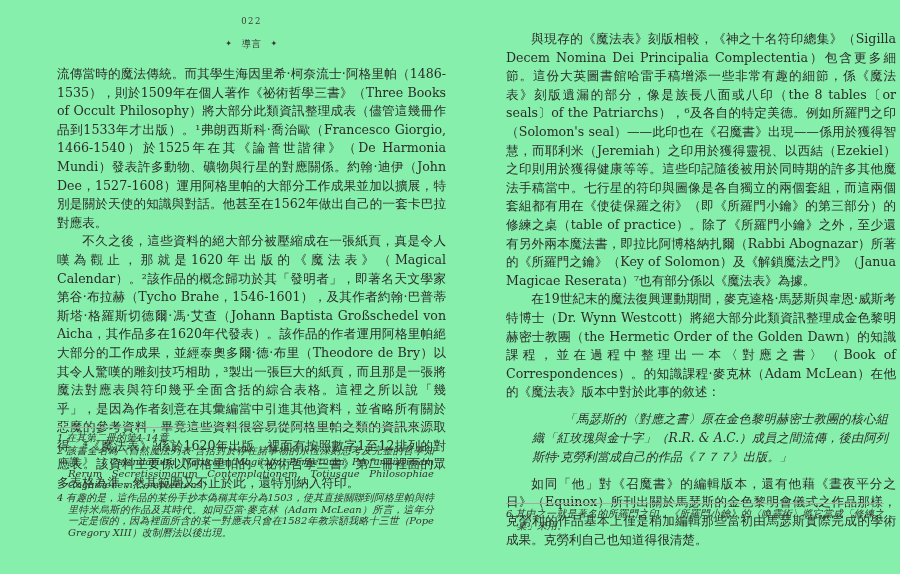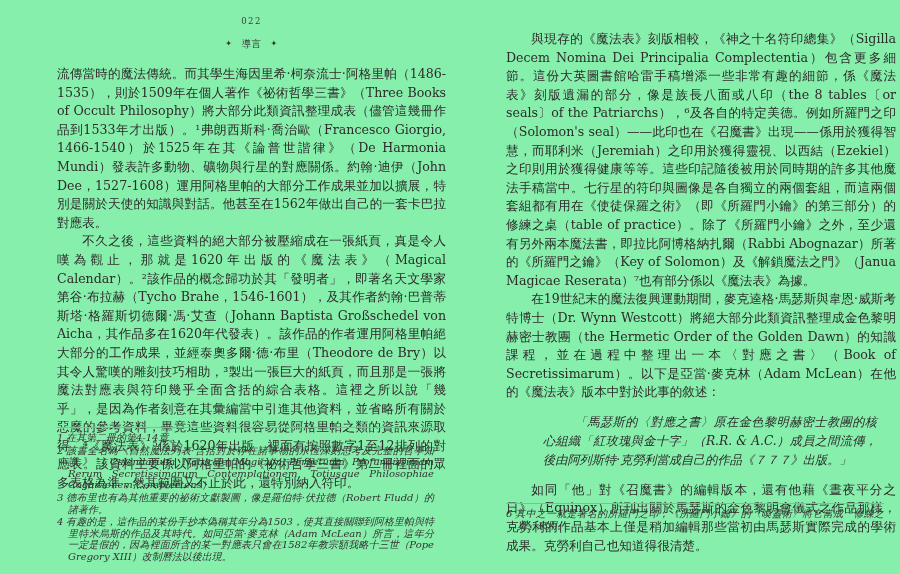--- a/index.html
+++ b/index.html
@@ -33,21 +33,21 @@
   }
   .body-text p { margin:0; }
   .body-text p.indent { text-indent:2em; }
 
   .quote {
     margin:8px 8px 8px 26px;
     font-size:12.2px; line-height:19px;
     font-style:italic;
     text-align:justify;
   }
-  .quote p { margin:11px; text-indent:2.6em; }
+  .quote p { margin:0; text-indent:2.6em; }
 
   .footnotes {
     position:absolute; left:0; right:12px;
     border-top:0.5px solid #a9a7a3;
     padding-top:4px;
     font-size:10px; line-height:11.6px;
     font-style:italic; color:#343230;
     text-align:justify;
   }
   .page-left  .footnotes { top:411px; }
@@ -67,30 +67,29 @@
     </div>
 
     <div class="body-text">
       <p>流傳當時的魔法傳統。而其學生海因里希·柯奈流士·阿格里帕（1486-1535），則於1509年在個人著作《祕術哲學三書》（Three Books of Occult Philosophy）將大部分此類資訊整理成表（儘管這幾冊作品到1533年才出版）。¹弗朗西斯科·喬治歐（Francesco Giorgio, 1466-1540）於1525年在其《論普世諧律》（De Harmonia Mundi）發表許多動物、礦物與行星的對應關係。約翰·迪伊（John Dee，1527-1608）運用阿格里帕的大部分工作成果並加以擴展，特別是關於天使的知識與對話。他甚至在1562年做出自己的一套卡巴拉對應表。</p>
       <p class="indent">不久之後，這些資料的絕大部分被壓縮成在一張紙頁，真是令人嘆為觀止，那就是1620年出版的《魔法表》（Magical Calendar）。²該作品的概念歸功於其「發明者」，即著名天文學家第谷·布拉赫（Tycho Brahe，1546-1601），及其作者約翰·巴普蒂斯塔·格羅斯切德爾·馮·艾查（Johann Baptista Großschedel von Aicha，其作品多在1620年代發表）。該作品的作者運用阿格里帕絕大部分的工作成果，並經泰奧多爾·德·布里（Theodore de Bry）以其令人驚嘆的雕刻技巧相助，³製出一張巨大的紙頁，而且那是一張將魔法對應表與符印幾乎全面含括的綜合表格。這裡之所以說「幾乎」，是因為作者刻意在其彙編當中引進其他資料，並省略所有關於惡魔的參考資料，畢竟這些資料很容易從阿格里帕之類的資訊來源取得。⁴《魔法表》⁵係於1620年出版，裡面有按照數字1至12排列的對應表。該資料主要係以阿格里帕的《祕術哲學三書》第二冊裡面的眾多表格為準，然其範圍又不止於此，還特別納入符印。</p>
     </div>
 
     <div class="footnotes">
       <div class="fn"><span class="fn-num">1</span><span>在其第二冊的第4-14章。</span></div>
       <div class="fn"><span class="fn-num">2</span><span>該書全名為《自然魔法列表·含括對於存在諸事物的永恆深刻思考及完整的哲學知識》（Calendarium Naturale Magicum Perpetuum Profundissimam Rerum Secretissimarum Contemplationem, Totiusque Philosophiae Cognitionem Complectens）</span></div>
-      <div class="fn"><span class="fn-num">3</span><span>德布里也有為其他重要的祕術文獻製圖，像是羅伯特·伏拉德（Robert Fludd）的諸著作。</span></div>
       <div class="fn"><span class="fn-num">4</span><span>有趣的是，這作品的某份手抄本偽稱其年分為1503，使其直接關聯到阿格里帕與特里特米烏斯的作品及其時代。如同亞當·麥克林（Adam McLean）所言，這年分一定是假的，因為裡面所含的某一對應表只會在1582年教宗額我略十三世（Pope Gregory XIII）改制曆法以後出現。</span></div>
     </div>
   </div>
 
   <div class="page page-right">
 
     <div class="body-text">
       <p class="indent">與現存的《魔法表》刻版相較，《神之十名符印總集》（Sigilla Decem Nomina Dei Principalia Complectentia）包含更多細節。這份大英圖書館哈雷手稿增添一些非常有趣的細節，係《魔法表》刻版遺漏的部分，像是族長八面或八印（the 8 tables〔or seals〕of the Patriarchs），⁶及各自的特定美德。例如所羅門之印（Solomon's seal）——此印也在《召魔書》出現——係用於獲得智慧，而耶利米（Jeremiah）之印用於獲得靈視、以西結（Ezekiel）之印則用於獲得健康等等。這些印記隨後被用於同時期的許多其他魔法手稿當中。七行星的符印與圖像是各自獨立的兩個套組，而這兩個套組都有用在《使徒保羅之術》（即《所羅門小鑰》的第三部分）的修練之桌（table of practice）。除了《所羅門小鑰》之外，至少還有另外兩本魔法書，即拉比阿博格納扎爾（Rabbi Abognazar）所著的《所羅門之鑰》（Key of Solomon）及《解鎖魔法之門》（Janua Magicae Reserata）⁷也有部分係以《魔法表》為據。</p>
-      <p class="indent">在19世紀末的魔法復興運動期間，麥克逵格·馬瑟斯與韋恩·威斯考特博士（Dr. Wynn Westcott）將絕大部分此類資訊整理成金色黎明赫密士教團（the Hermetic Order of the Golden Dawn）的知識課程，並在過程中整理出一本〈對應之書〉（Book of Secretissimarum）。以下是亞當·麥克林（Adam McLean）在他的《魔法表》版本中對於此事的敘述：</p>
+      <p class="indent">在19世紀末的魔法復興運動期間，麥克逵格·馬瑟斯與韋恩·威斯考特博士（Dr. Wynn Westcott）將絕大部分此類資訊整理成金色黎明赫密士教團（the Hermetic Order of the Golden Dawn）的知識課程，並在過程中整理出一本〈對應之書〉（Book of Correspondences）。的知識課程·麥克林（Adam McLean）在他的《魔法表》版本中對於此事的敘述：</p>
       <div class="quote">
         <p>「馬瑟斯的〈對應之書〉原在金色黎明赫密士教團的核心組織「紅玫瑰與金十字」（R.R. &amp; A.C.）成員之間流傳，後由阿列斯特·克勞利當成自己的作品《７７７》出版。」</p>
       </div>
       <p class="indent">如同「他」對《召魔書》的編輯版本，還有他藉《晝夜平分之日》（Equinox）所刊出關於馬瑟斯的金色黎明會儀式之作品那樣，克勞利的作品基本上僅是稍加編輯那些當初由馬瑟斯實際完成的學術成果。克勞利自己也知道得很清楚。</p>
     </div>
 
     <div class="footnotes">
       <div class="fn"><span class="fn-num">6</span><span>其中之一就是著名的所羅門之印，《所羅門小鑰》的〈喚靈術〉將它當成「修練之桌」來用。</span></div>
     </div>
   </div>

